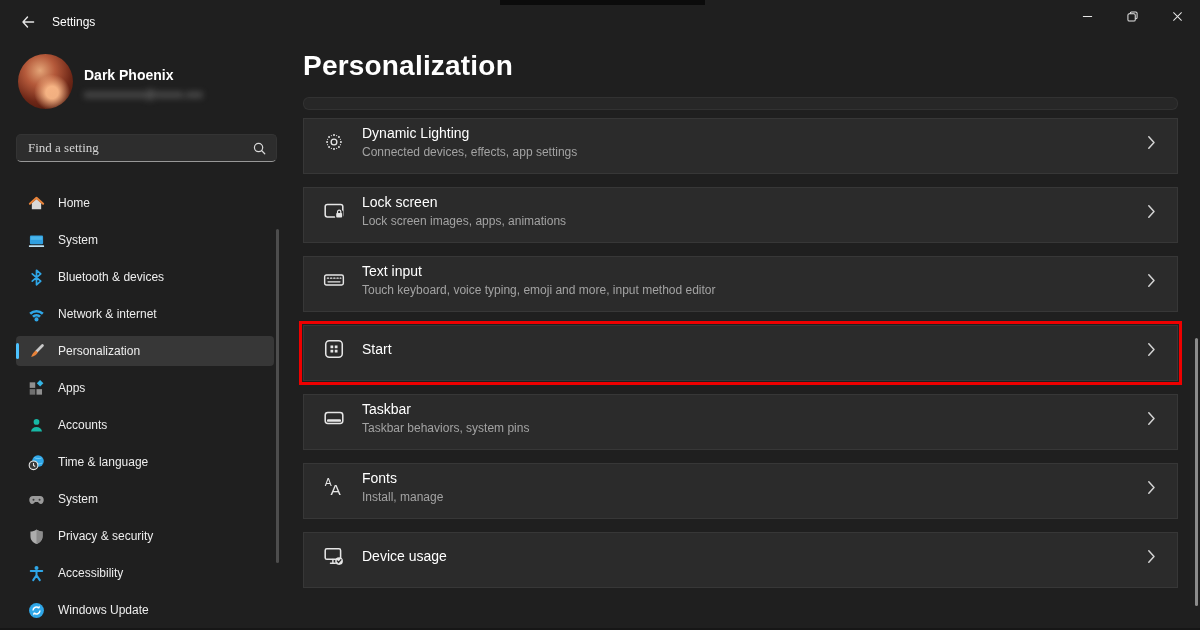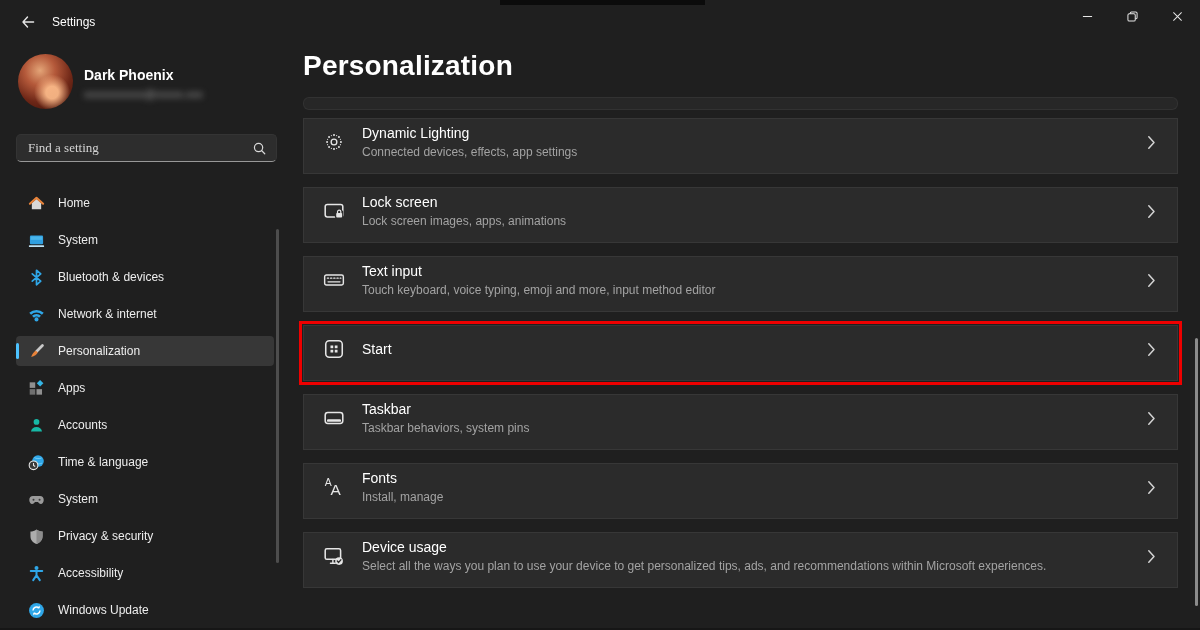--- a/index.html
+++ b/index.html
@@ -370,21 +370,20 @@
     <span class="card-icon">
         <svg viewBox="0 0 20 20">
           <rect x="2" y="3.5" width="14" height="9.5" rx="1.5" fill="none" stroke="#e6e6e6" stroke-width="1.4"></rect>
           <path d="M6.8 16.6h4.4M9 13.2v3.2" stroke="#e6e6e6" stroke-width="1.3" stroke-linecap="round"></path>
           <circle cx="14.6" cy="14.6" r="3.5" fill="#e6e6e6"></circle>
           <path d="M13 14.6l1.2 1.2 2-2.3" fill="none" stroke="#2b2b2b" stroke-width="1.3" stroke-linecap="round" stroke-linejoin="round"></path>
         </svg>
       </span>
     <span class="card-text">
       <div class="card-title">Device usage</div>
-      <div class="card-subtitle">Select all the ways you plan to use your device to get personalized tips, ads, and recommendations within Microsoft experiences.</div>
     </span>
     <span class="chevron">
       <svg viewBox="0 0 9 15">
           <path d="M1.8 1.8 7 7.5 1.8 13.2" fill="none" stroke="#d4d4d4" stroke-width="1.5" stroke-linecap="round" stroke-linejoin="round"></path>
         </svg>
     </span>
   </div>
   </div>
 <div class="content-scrollbar"></div>
 

